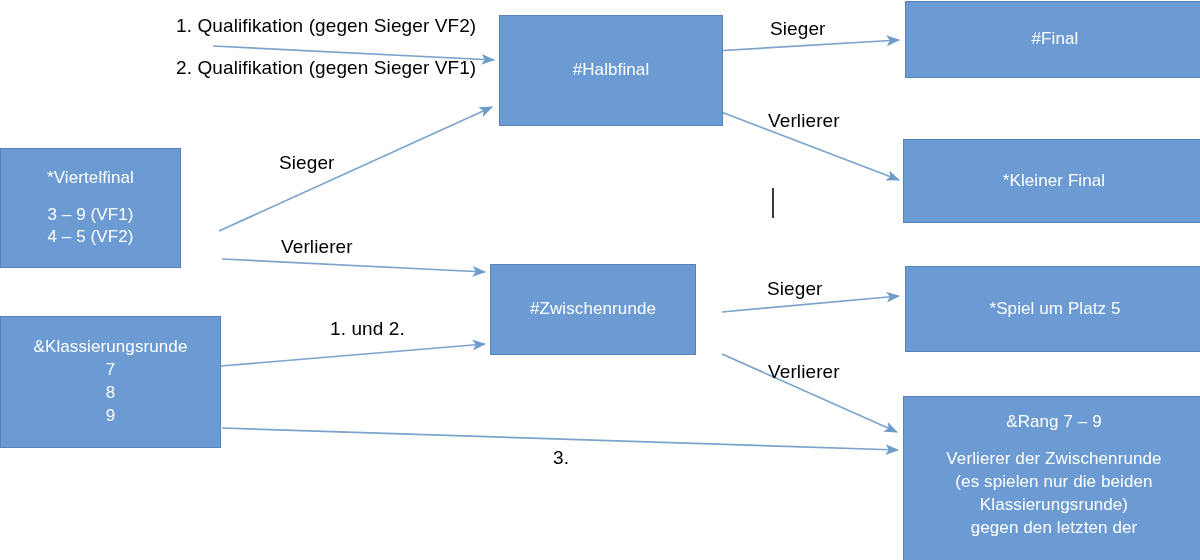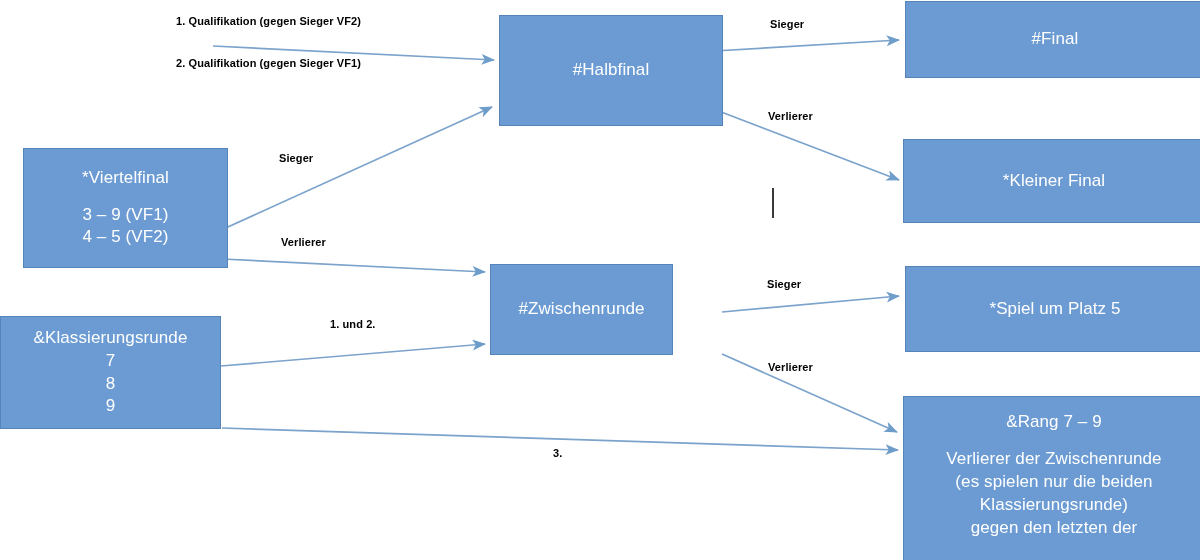--- a/index.html
+++ b/index.html
@@ -28,22 +28,22 @@
     text-align: center;
     font-size: 17px;
     line-height: 1.35;
     letter-spacing: 0.1px;
   }
   .node .ln { display: block; }
   .node .gap { height: 14px; }
   .edge-label {
     position: absolute;
     color: #000000;
-    font-size: 11px;
-    font-weight: 700;
+    font-size: 19px;
+    font-weight: 400;
     white-space: nowrap;
     letter-spacing: 0.1px;
   }
   svg.wires {
     position: absolute;
     left: 0;
     top: 0;
     width: 1200px;
     height: 560px;
     pointer-events: none;
@@ -78,39 +78,39 @@
 
     <line x1="714" y1="51" x2="899" y2="40" stroke="#7ba3cc" stroke-width="1.7" marker-end="url(#ah)"></line>
 
     <line x1="716" y1="110" x2="899" y2="180" stroke="#7ba3cc" stroke-width="1.7" marker-end="url(#ah)"></line>
 
     <line x1="722" y1="312" x2="899" y2="296" stroke="#7ba3cc" stroke-width="1.7" marker-end="url(#ah)"></line>
 
     <line x1="722" y1="354" x2="897" y2="432" stroke="#7ba3cc" stroke-width="1.7" marker-end="url(#ah)"></line>
   </svg>
 
-  <div class="node" style="left:0px; top:148px; width:205px; height:120px;margin-left:23px;">
+  <div class="node" style="left:0px; top:148px; width:181px; height:120px;">
     <span class="ln">*Viertelfinal</span>
     <span class="gap"></span>
     <span class="ln">3 – 9 (VF1)</span>
     <span class="ln">4 – 5 (VF2)</span>
   </div>
 
-  <div class="node" style="left:0px; top:316px; width:221px; height:113px;">
+  <div class="node" style="left:0px; top:316px; width:221px; height:132px;">
     <span class="ln">&amp;Klassierungsrunde</span>
     <span class="ln">7</span>
     <span class="ln">8</span>
     <span class="ln">9</span>
   </div>
 
   <div class="node" style="left:499px; top:15px; width:224px; height:111px;">
     <span class="ln">#Halbfinal</span>
   </div>
 
-  <div class="node" style="left:490px; top:264px; width:183px; height:91px;">
+  <div class="node" style="left:490px; top:264px; width:206px; height:91px;">
     <span class="ln">#Zwischenrunde</span>
   </div>
 
   <div class="node" style="left:905px; top:1px; width:300px; height:77px;">
     <span class="ln">#Final</span>
   </div>
 
   <div class="node" style="left:903px; top:139px; width:302px; height:84px;">
     <span class="ln">*Kleiner Final</span>
   </div>

